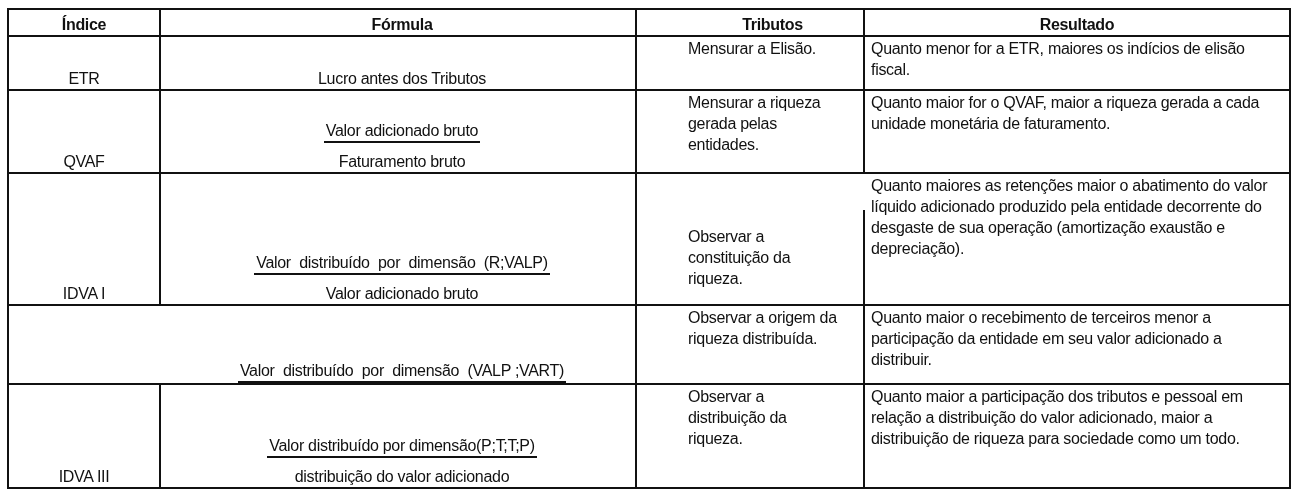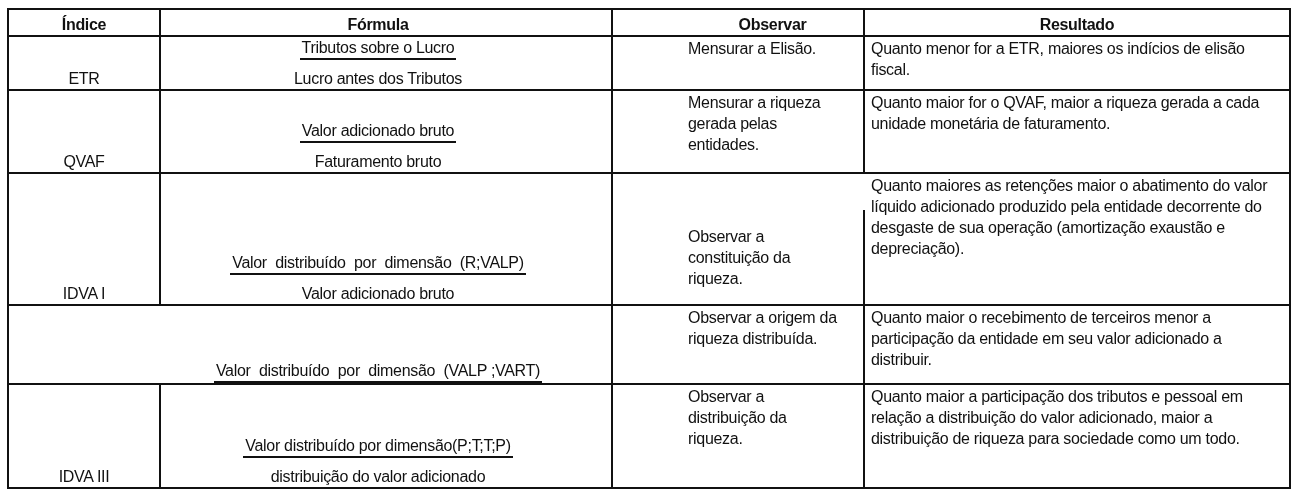--- a/index.html
+++ b/index.html
@@ -4,21 +4,21 @@
   <style>
     html, body { margin: 0; padding: 0; background: #ffffff; }
     body { width: 1299px; height: 499px; position: relative; overflow: hidden;
            font-family: "Liberation Sans", sans-serif; color: #111; }
     .tbl { position: absolute; left: 7px; top: 8px; width: 1284px; height: 481px;
            border: 2px solid #111; box-sizing: border-box; }
     .row { position: absolute; left: 0; right: 0; border-bottom: 2px solid #111; box-sizing: border-box; }
     .row.last { border-bottom: none; }
     .cell { position: absolute; top: 0; bottom: 0; box-sizing: border-box; }
     .c1 { left: 0; width: 152px; border-right: 2px solid #111; }
-    .c2 { left: 136px; width: 468px; border-right: 2px solid #111; }
+    .c2 { left: 160px; width: 468px; border-right: 2px solid #111; }
     .c3 { left: 673px; width: 183px; border-right: 2px solid #111; }
     .c4 { left: 856px; right: 0; }
     .txt { font-size: 16px; line-height: 21px; letter-spacing: -0.3px; }
     .center { display: flex; align-items: flex-end; justify-content: center; text-align: center; }
     .hdr .txt { font-weight: bold; font-size: 16px; }
     .topleft { padding: 1px 20px 0 6px; }
     .frac { display: inline-flex; flex-direction: column; align-items: center; }
     .num { padding: 0 2px 0 2px; border-bottom: 2px solid #111; line-height: 20px; }
     .den { line-height: 21px; padding-top: 8px; }
     .vcenter { display: flex; align-items: center; margin-top: 36px; }
@@ -29,34 +29,33 @@
 <div class="tbl">
 
   <div class="row hdr" style="top:0; height:27px;">
     <div class="cell c1 center">
       <span class="txt">Índice</span>
     </div>
     <div class="cell c2 center">
       <span class="txt">Fórmula</span>
     </div>
     <div class="cell c3 center">
-      <span class="txt">Observar</span>
+      <span class="txt">Tributos</span>
     </div>
     <div class="cell c4 center">
       <span class="txt">Resultado</span>
     </div>
   </div>
 
   <div class="row" style="top:27px; height:54px;">
     <div class="cell c1 center">
       <span class="txt">ETR</span>
     </div>
     <div class="cell c2 center">
       <div class="frac txt">
-        <span class="num">Tributos sobre o Lucro</span>
         <span class="den">Lucro  antes dos Tributos</span>
       </div>
     </div>
     <div class="cell c3 topleft">
       <div class="txt">Mensurar a Elisão.</div>
     </div>
     <div class="cell c4 topleft">
       <div class="txt">Quanto menor for a ETR, maiores os indícios de elisão fiscal.</div>
     </div>
   </div>

